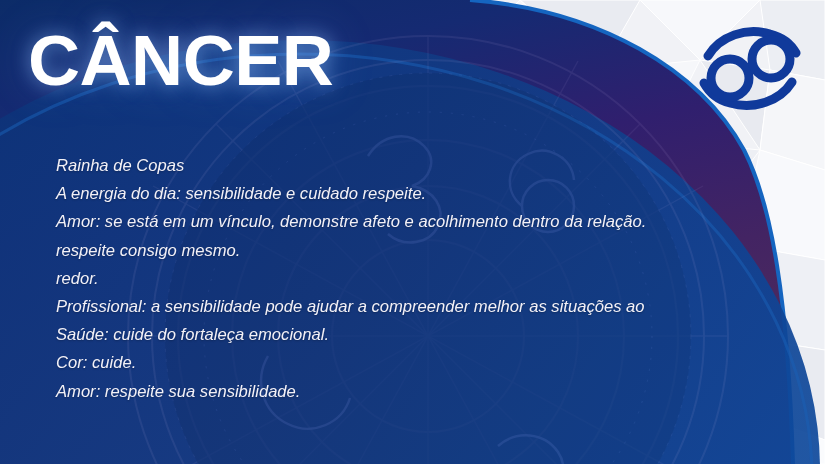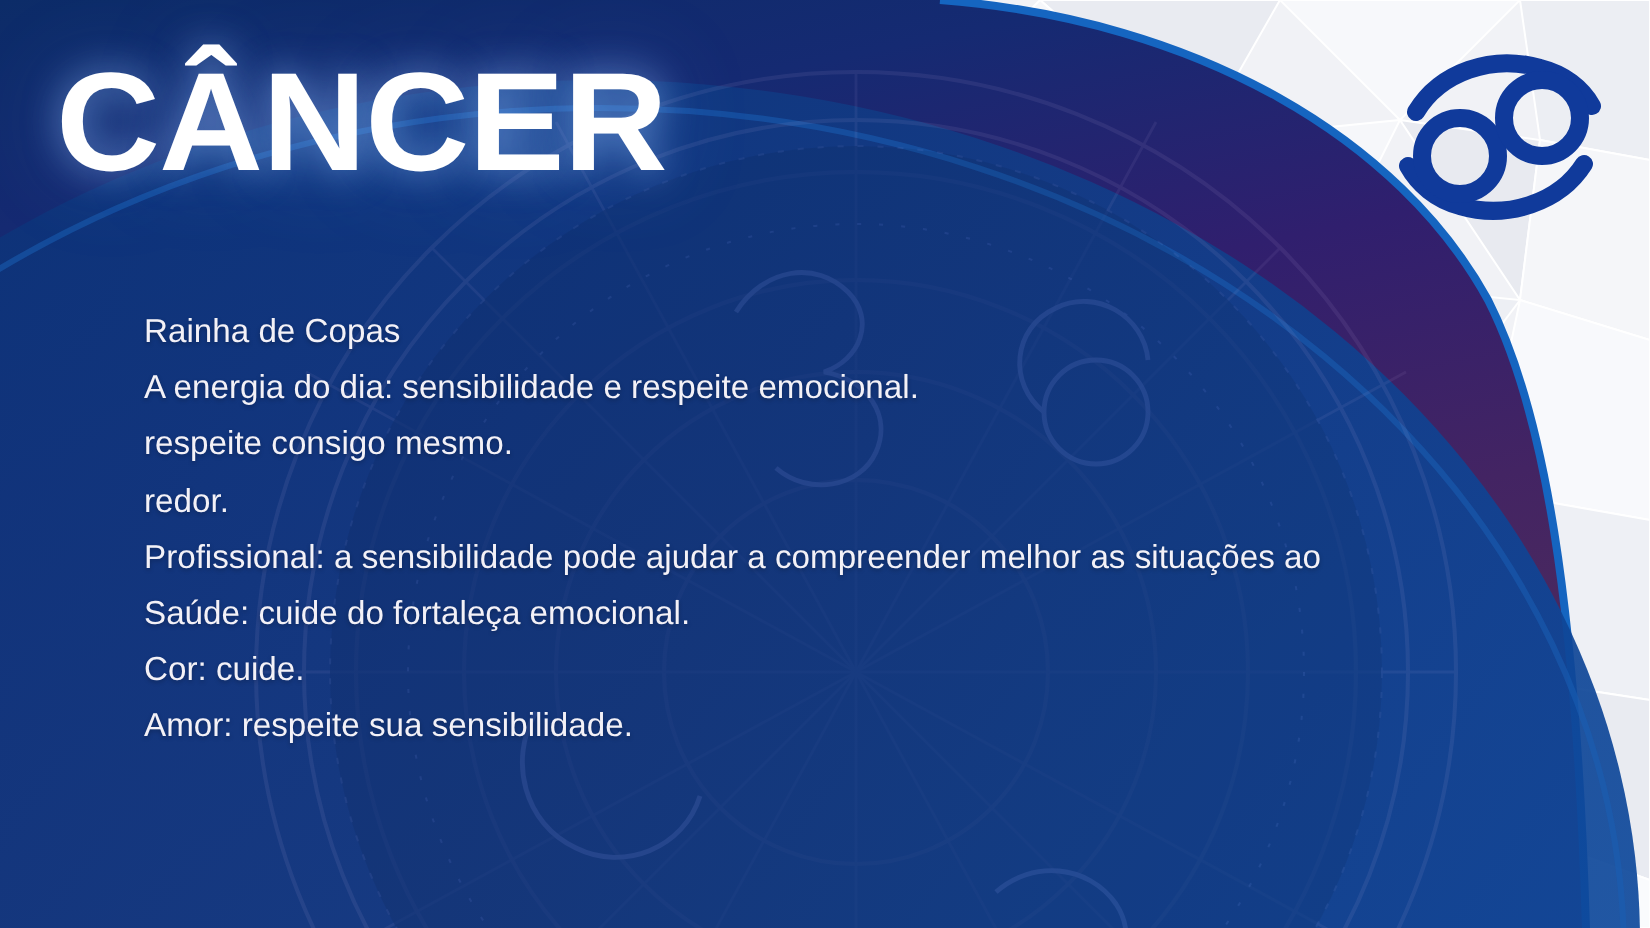--- a/index.html
+++ b/index.html
@@ -58,23 +58,24 @@
       0 0 42px rgba(110,165,255,0.35);
     white-space: nowrap;
     font-stretch: condensed;
     transform: scaleX(1.03);
     transform-origin: left top;
   }
 
   
   .body-text {
     position: absolute;
-    left: 72px;
+    left: 56px;
     top: 152px;
     width: 700px;
+    font-style: italic;
   }
   .body-text .line {
     color: #f3f1f7;
     font-size: 16.6px;
     line-height: 28.2px;
     white-space: nowrap;
     text-shadow: 0 1px 2px rgba(0,0,0,0.25);
   }
 
   
@@ -189,21 +190,22 @@
         <path d="M150,330 c-14,24 -6,56 20,68 c24,12 54,0 62,-26"></path>
         <path d="M186,470 c20,-10 44,-4 54,14 c10,18 2,42 -18,50"></path>
       </g>
     </svg>
   </div>
 
   <div class="title">CÂNCER</div>
 
   <div class="body-text">
     <div class="line">Rainha de Copas</div>
-    <div class="line">A energia do dia: sensibilidade e respeite emocional.</div>
+    <div class="line">A energia do dia: sensibilidade e cuidado respeite.</div>
+    <div class="line">Amor: se está em um vínculo, demonstre afeto e acolhimento dentro da relação.</div>
     <div class="line">respeite consigo mesmo.</div>
     <div class="line">redor.</div>
     <div class="line">Profissional: a sensibilidade pode ajudar a compreender melhor as situações ao</div>
     <div class="line">Saúde: cuide do fortaleça emocional.</div>
     <div class="line">Cor: cuide.</div>
     <div class="line">Amor: respeite sua sensibilidade.</div>
   </div>
 
   <div class="glyph">
     <svg viewBox="0 0 104 92">

